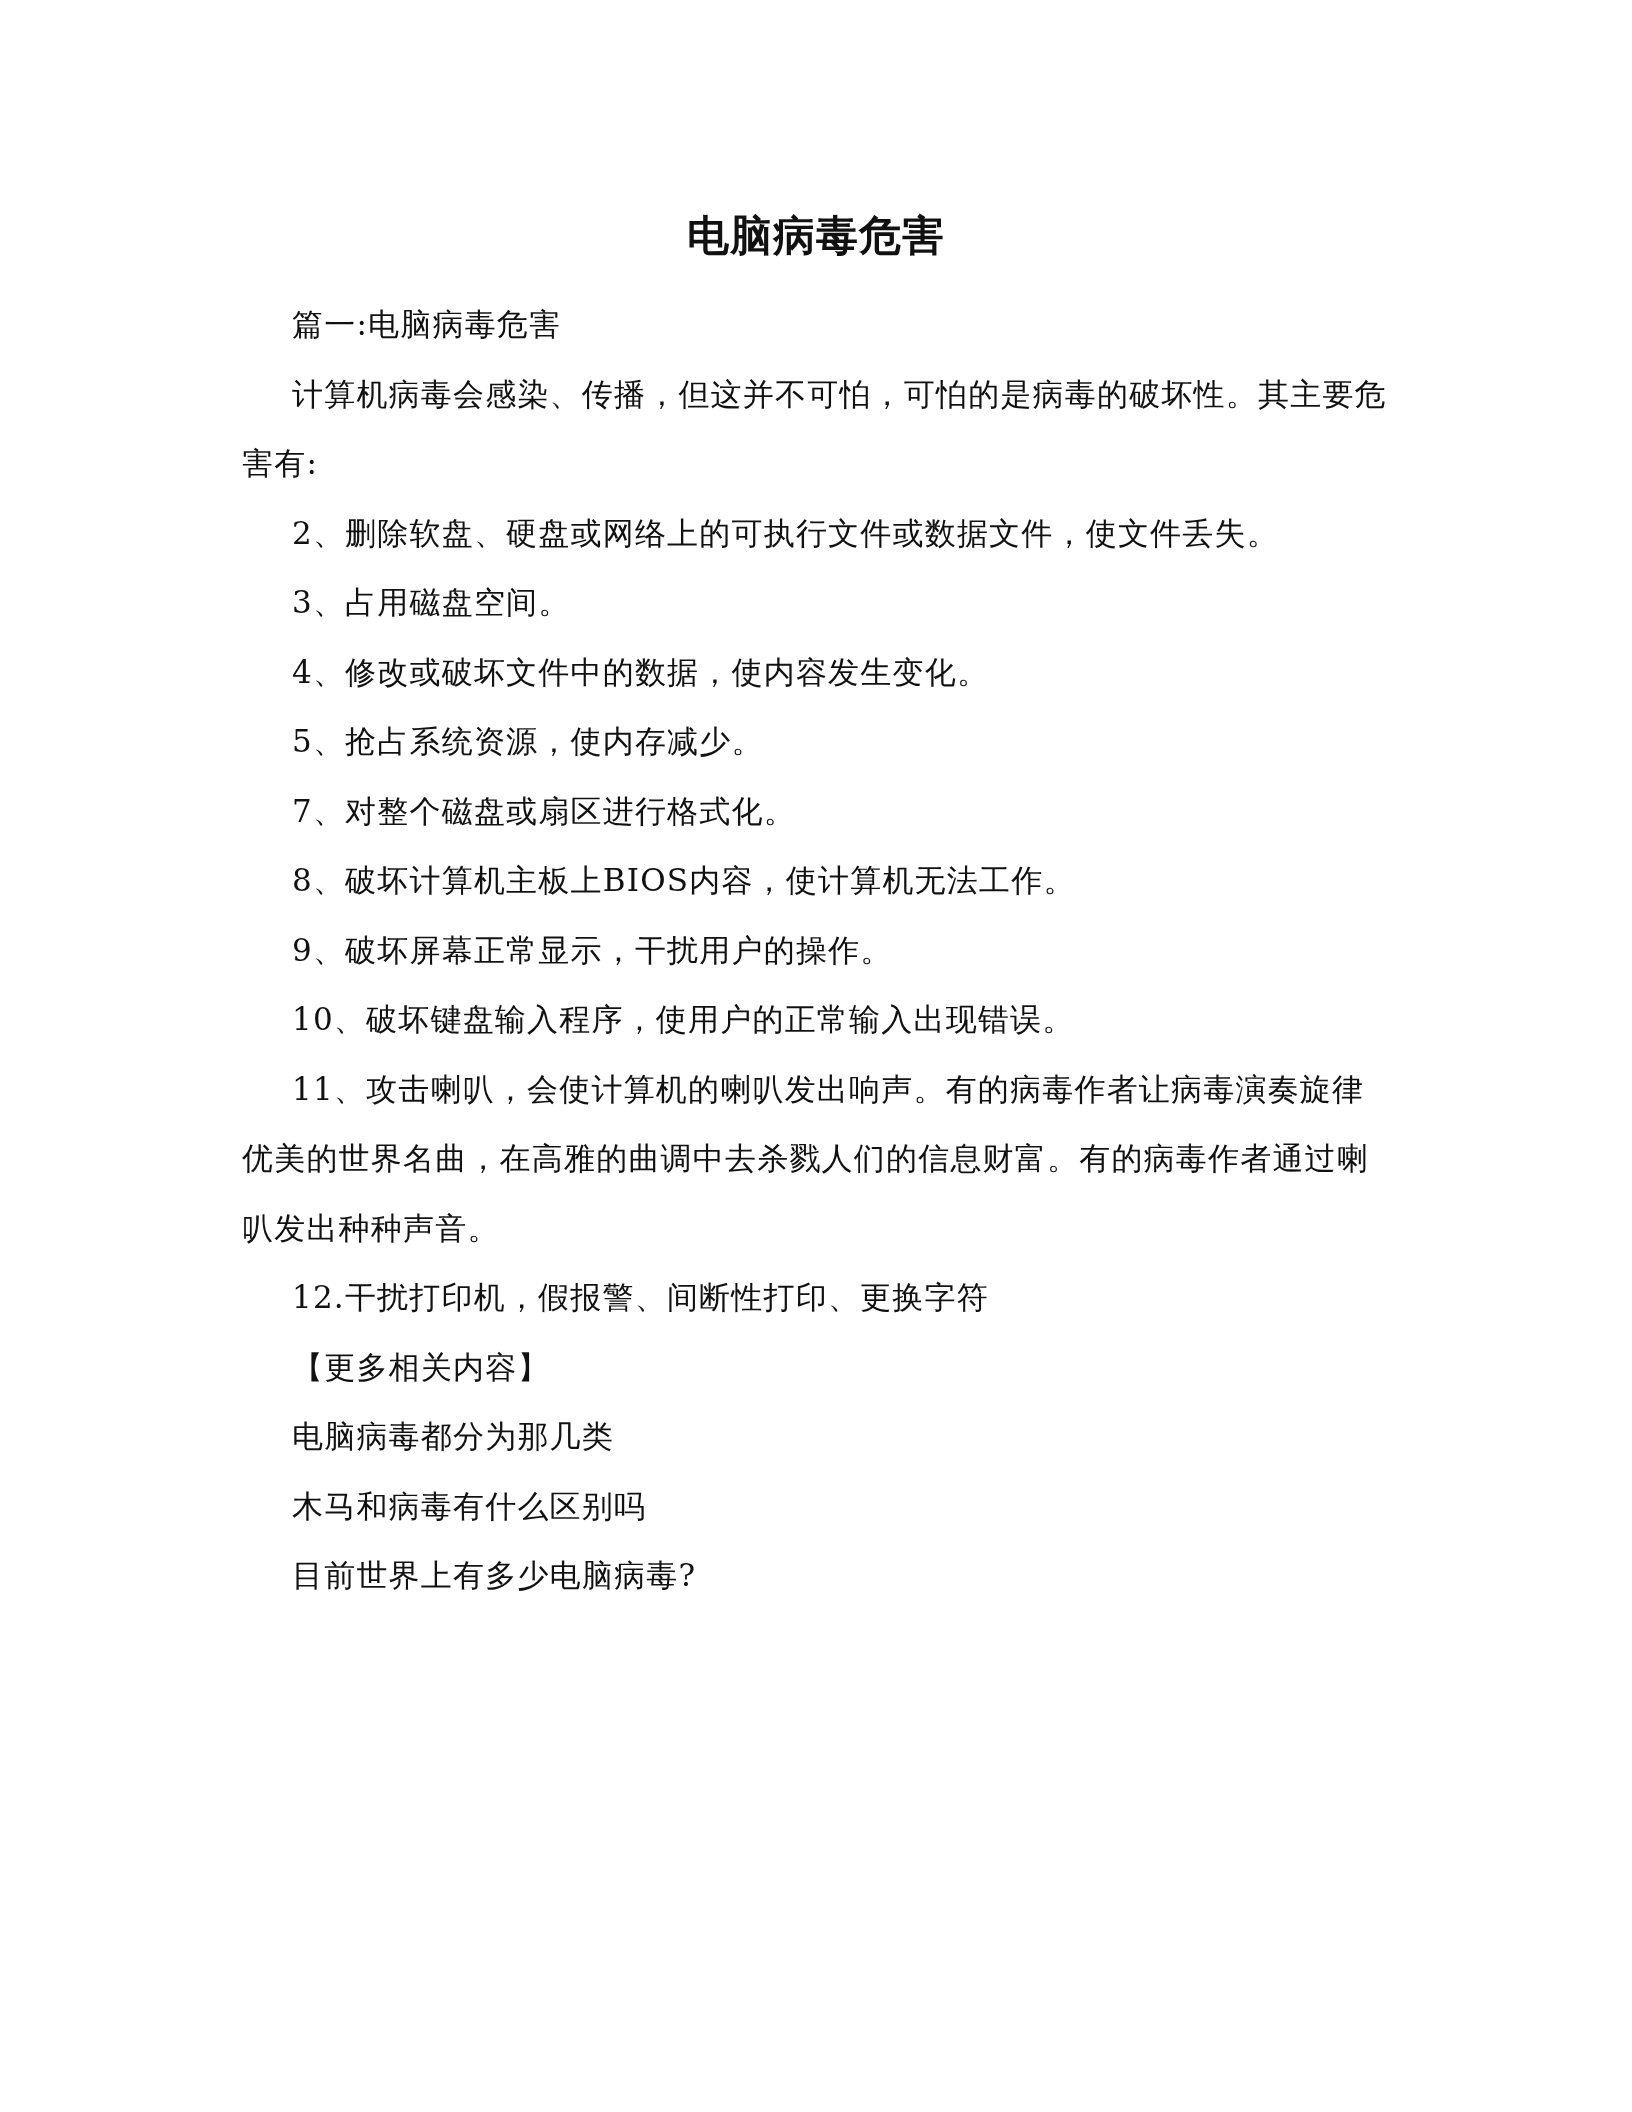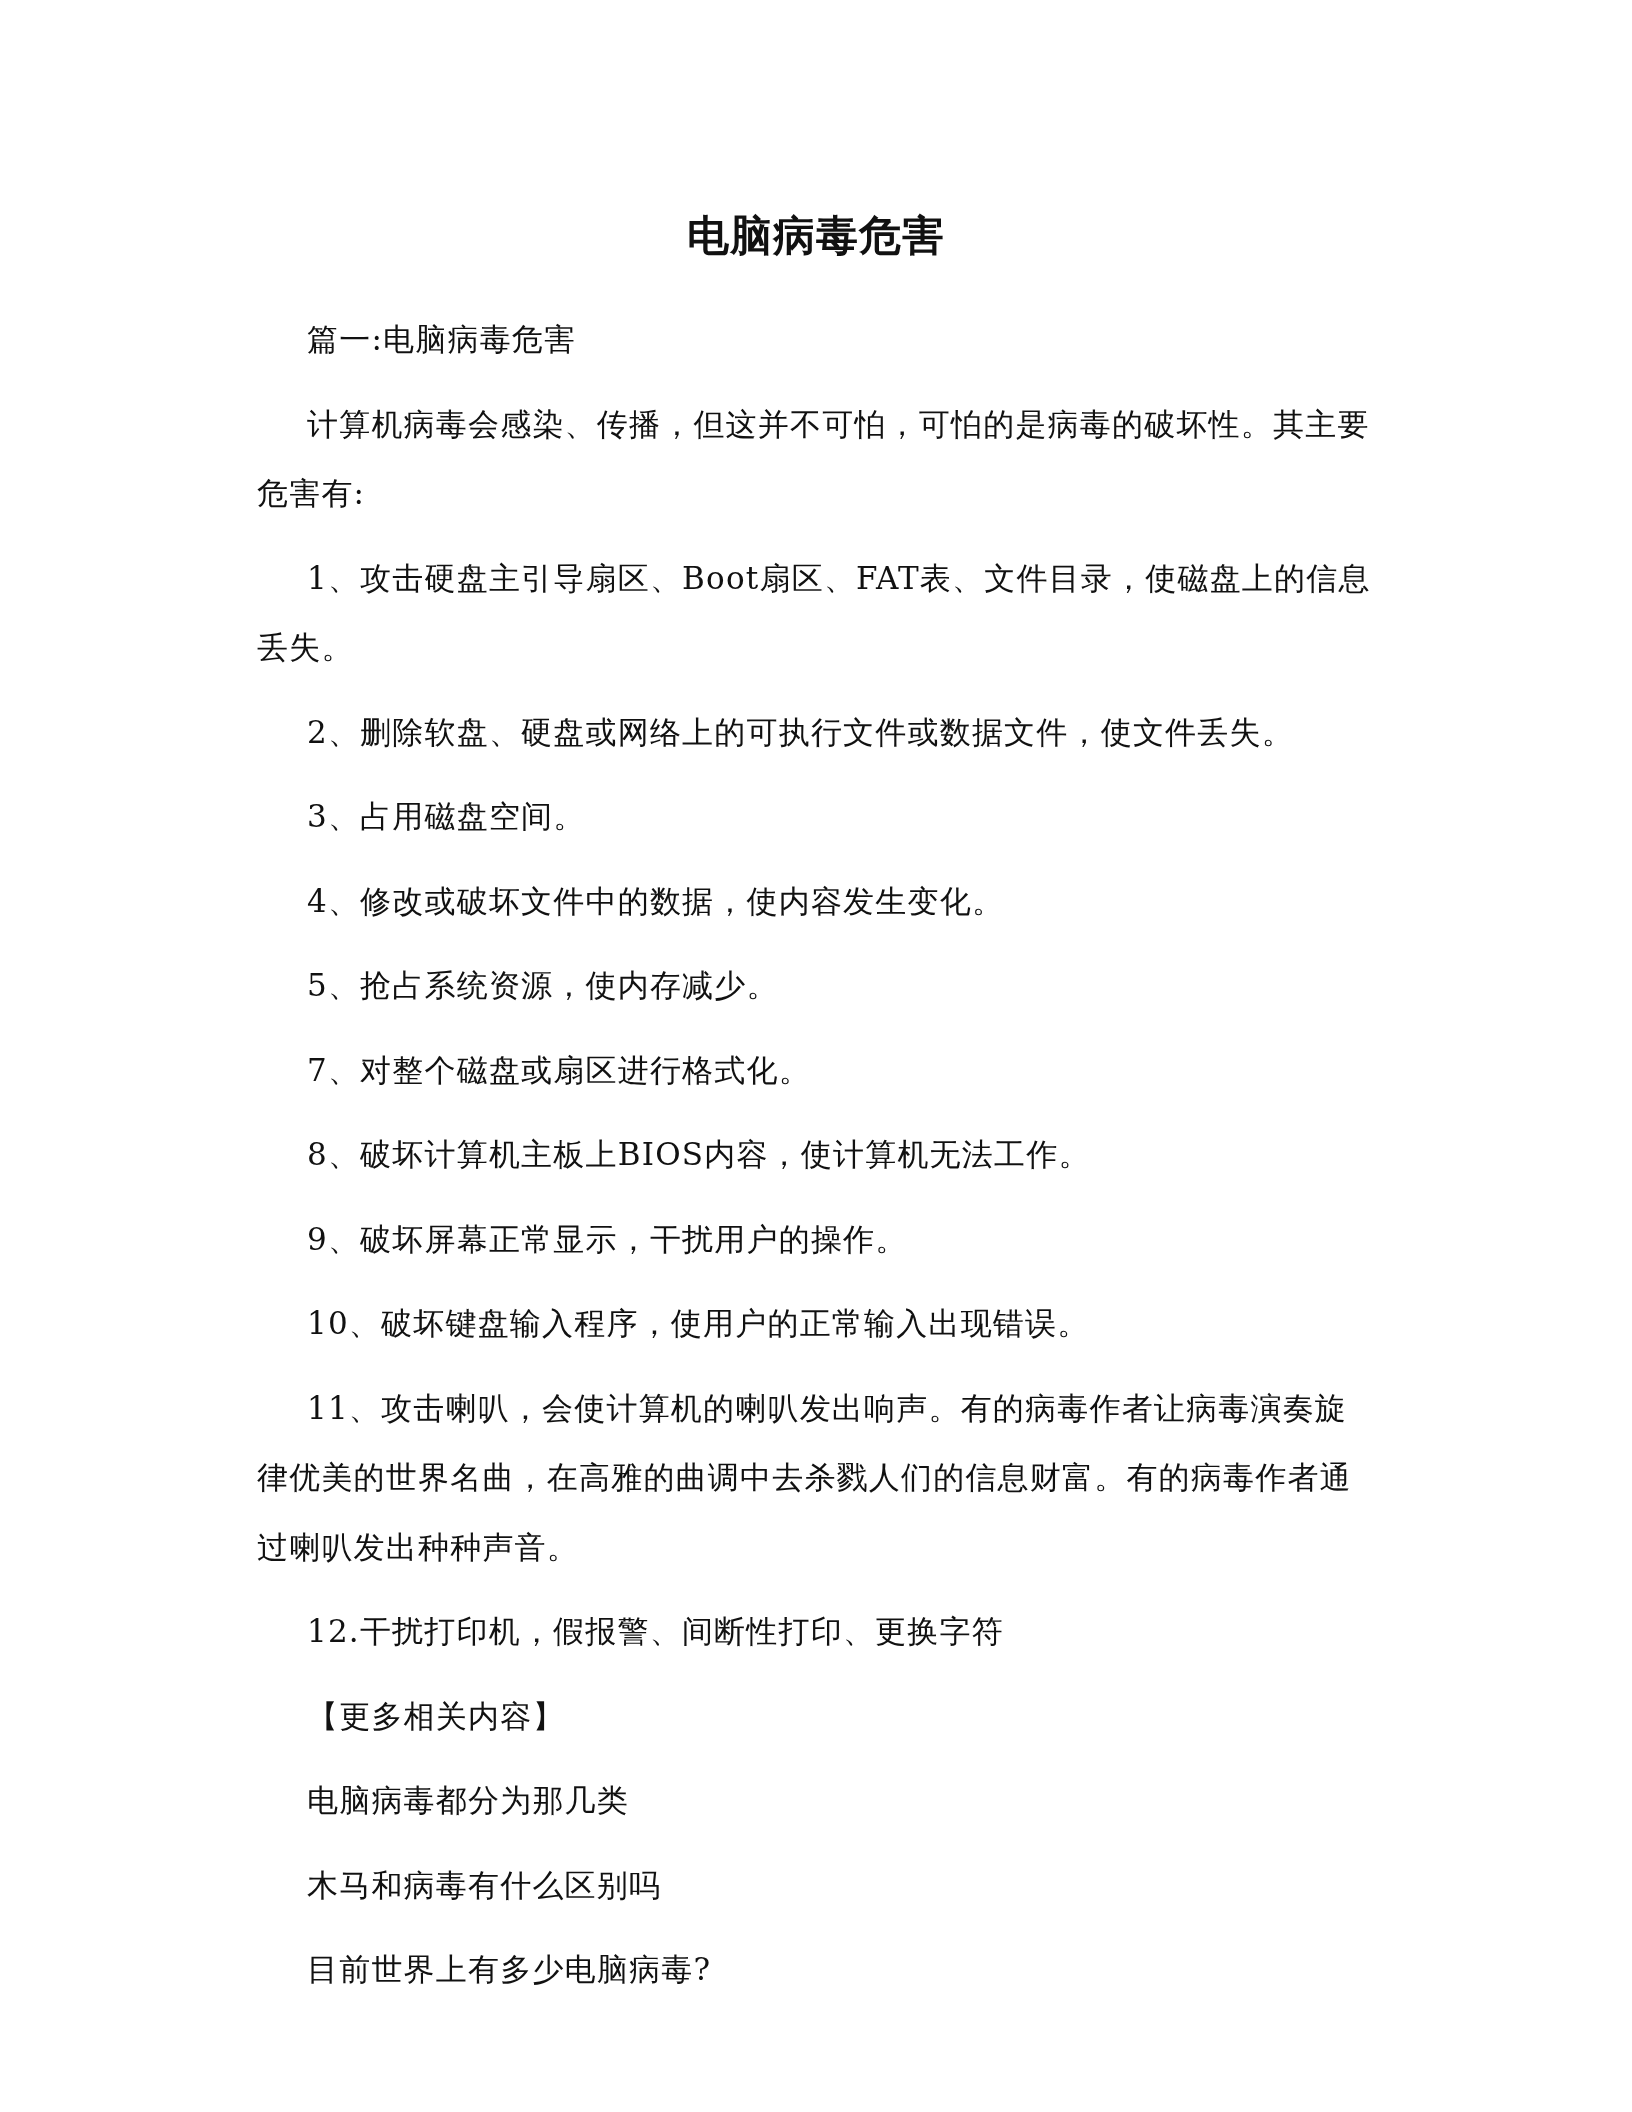--- a/index.html
+++ b/index.html
@@ -2,31 +2,30 @@
 <html><head>
   <meta charset="utf-8">
   <style>
     html, body { margin: 0; padding: 0; background: #ffffff; }
     body { width: 1632px; height: 2112px; position: relative; overflow: hidden;
       font-family: "DejaVu Serif", "Liberation Serif", serif; color: #111111; }
     .page { position: absolute; left: 0; top: 0; width: 1632px; height: 2112px; }
     .title { position: absolute; left: 0; width: 1632px; top: 208px; text-align: center;
       font-size: 42px; font-weight: bold; line-height: 56px; letter-spacing: 1px; }
     .body { position: absolute; left: 242px; width: 1150px; top: 290px; }
-    .p { font-size: 31px; line-height: 69.5px; margin: 15px; letter-spacing: 1.2px; text-indent: 50px; }
+    .p { font-size: 31px; line-height: 69.5px; margin: 0; letter-spacing: 1.2px; text-indent: 50px; }
   </style>
 </head>
 <body>
 
 <div class="page">
   <div class="title">电脑病毒危害</div>
   <div class="body">
     <p class="p">篇一:电脑病毒危害</p>
     <p class="p">计算机病毒会感染、传播，但这并不可怕，可怕的是病毒的破坏性。其主要危害有:</p>
-    <p class="p">1、攻击硬盘主引导扇区、Boot扇区、FAT表、文件目录，使磁盘上的信息丢失。</p>
     <p class="p">2、删除软盘、硬盘或网络上的可执行文件或数据文件，使文件丢失。</p>
     <p class="p">3、占用磁盘空间。</p>
     <p class="p">4、修改或破坏文件中的数据，使内容发生变化。</p>
     <p class="p">5、抢占系统资源，使内存减少。</p>
     <p class="p">7、对整个磁盘或扇区进行格式化。</p>
     <p class="p">8、破坏计算机主板上BIOS内容，使计算机无法工作。</p>
     <p class="p">9、破坏屏幕正常显示，干扰用户的操作。</p>
     <p class="p">10、破坏键盘输入程序，使用户的正常输入出现错误。</p>
     <p class="p">11、攻击喇叭，会使计算机的喇叭发出响声。有的病毒作者让病毒演奏旋律优美的世界名曲，在高雅的曲调中去杀戮人们的信息财富。有的病毒作者通过喇叭发出种种声音。</p>
     <p class="p">12.干扰打印机，假报警、间断性打印、更换字符</p>

